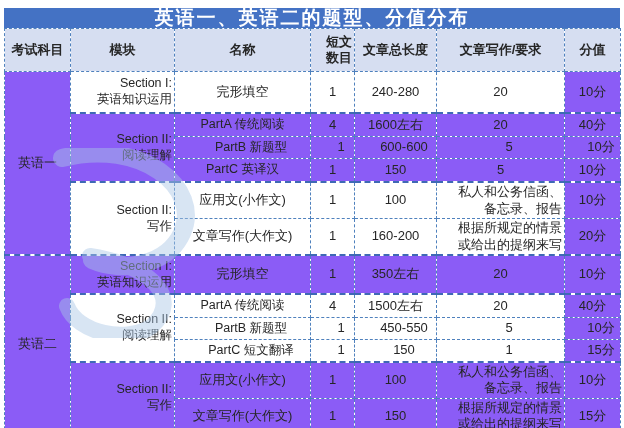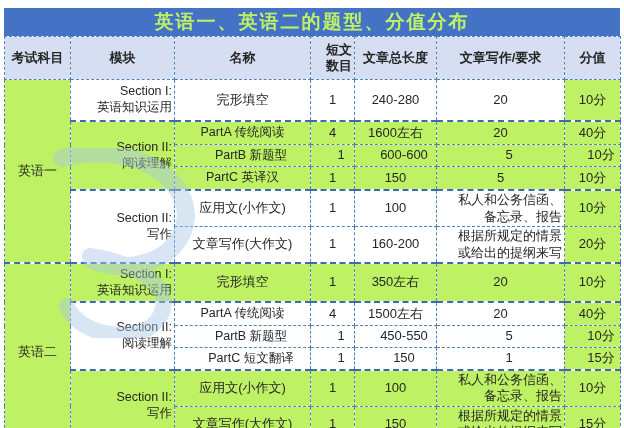--- a/index.html
+++ b/index.html
@@ -7,23 +7,23 @@
     width:624px;height:428px;overflow:hidden;
     font-family:"Liberation Sans","DejaVu Sans",sans-serif;
     color:#262626;
   }
   .sheet{
     position:relative;
     width:616px;
     margin:8px 4px 2px 4px;
   }
   .title-bar{
-    height:28px;
+    height:20px;
     background:#4472C4;
-    color:#bef264;
+    color:#ffffff;
     font-size:19px;
     font-weight:bold;
     letter-spacing:2px;
     display:flex;align-items:center;justify-content:center;
   }
   table{
     width:616px;
     border-collapse:collapse;
     table-layout:fixed;
   }
@@ -35,21 +35,21 @@
     line-height:1.25;
     padding:1px 2px;
     color:#262626;
     overflow:hidden;
   }
   th{
     background:#D6DEF1;
     font-weight:bold;
     height:40px;
   }
-  td.blue{background:#bef264;}
+  td.blue{background:#8b5cf6;}
   .pre{white-space:pre-line;text-align:right;}
   .latin{font-size:12.5px;}
   
   tr.h40 td{height:38px;}
   tr.h22 td{height:20px;}
   tr.h21 td{height:19px;padding-left:19px;}
   tr.h35 td{height:33px;}
   tr.h37 td{height:35px;}
   tr.h32 td{height:30px;}
   

